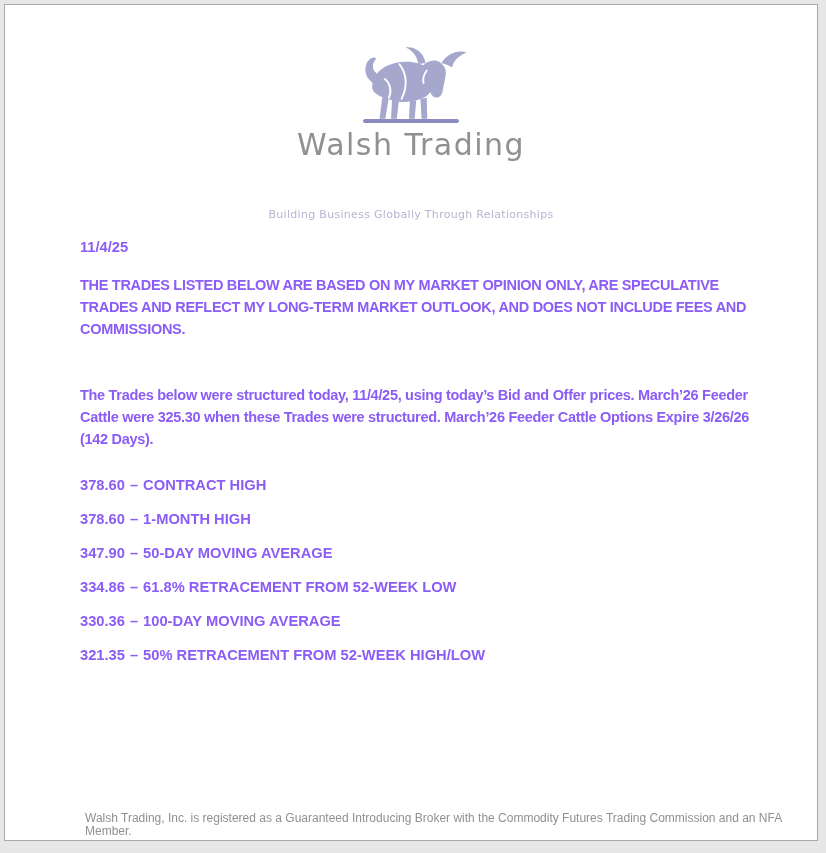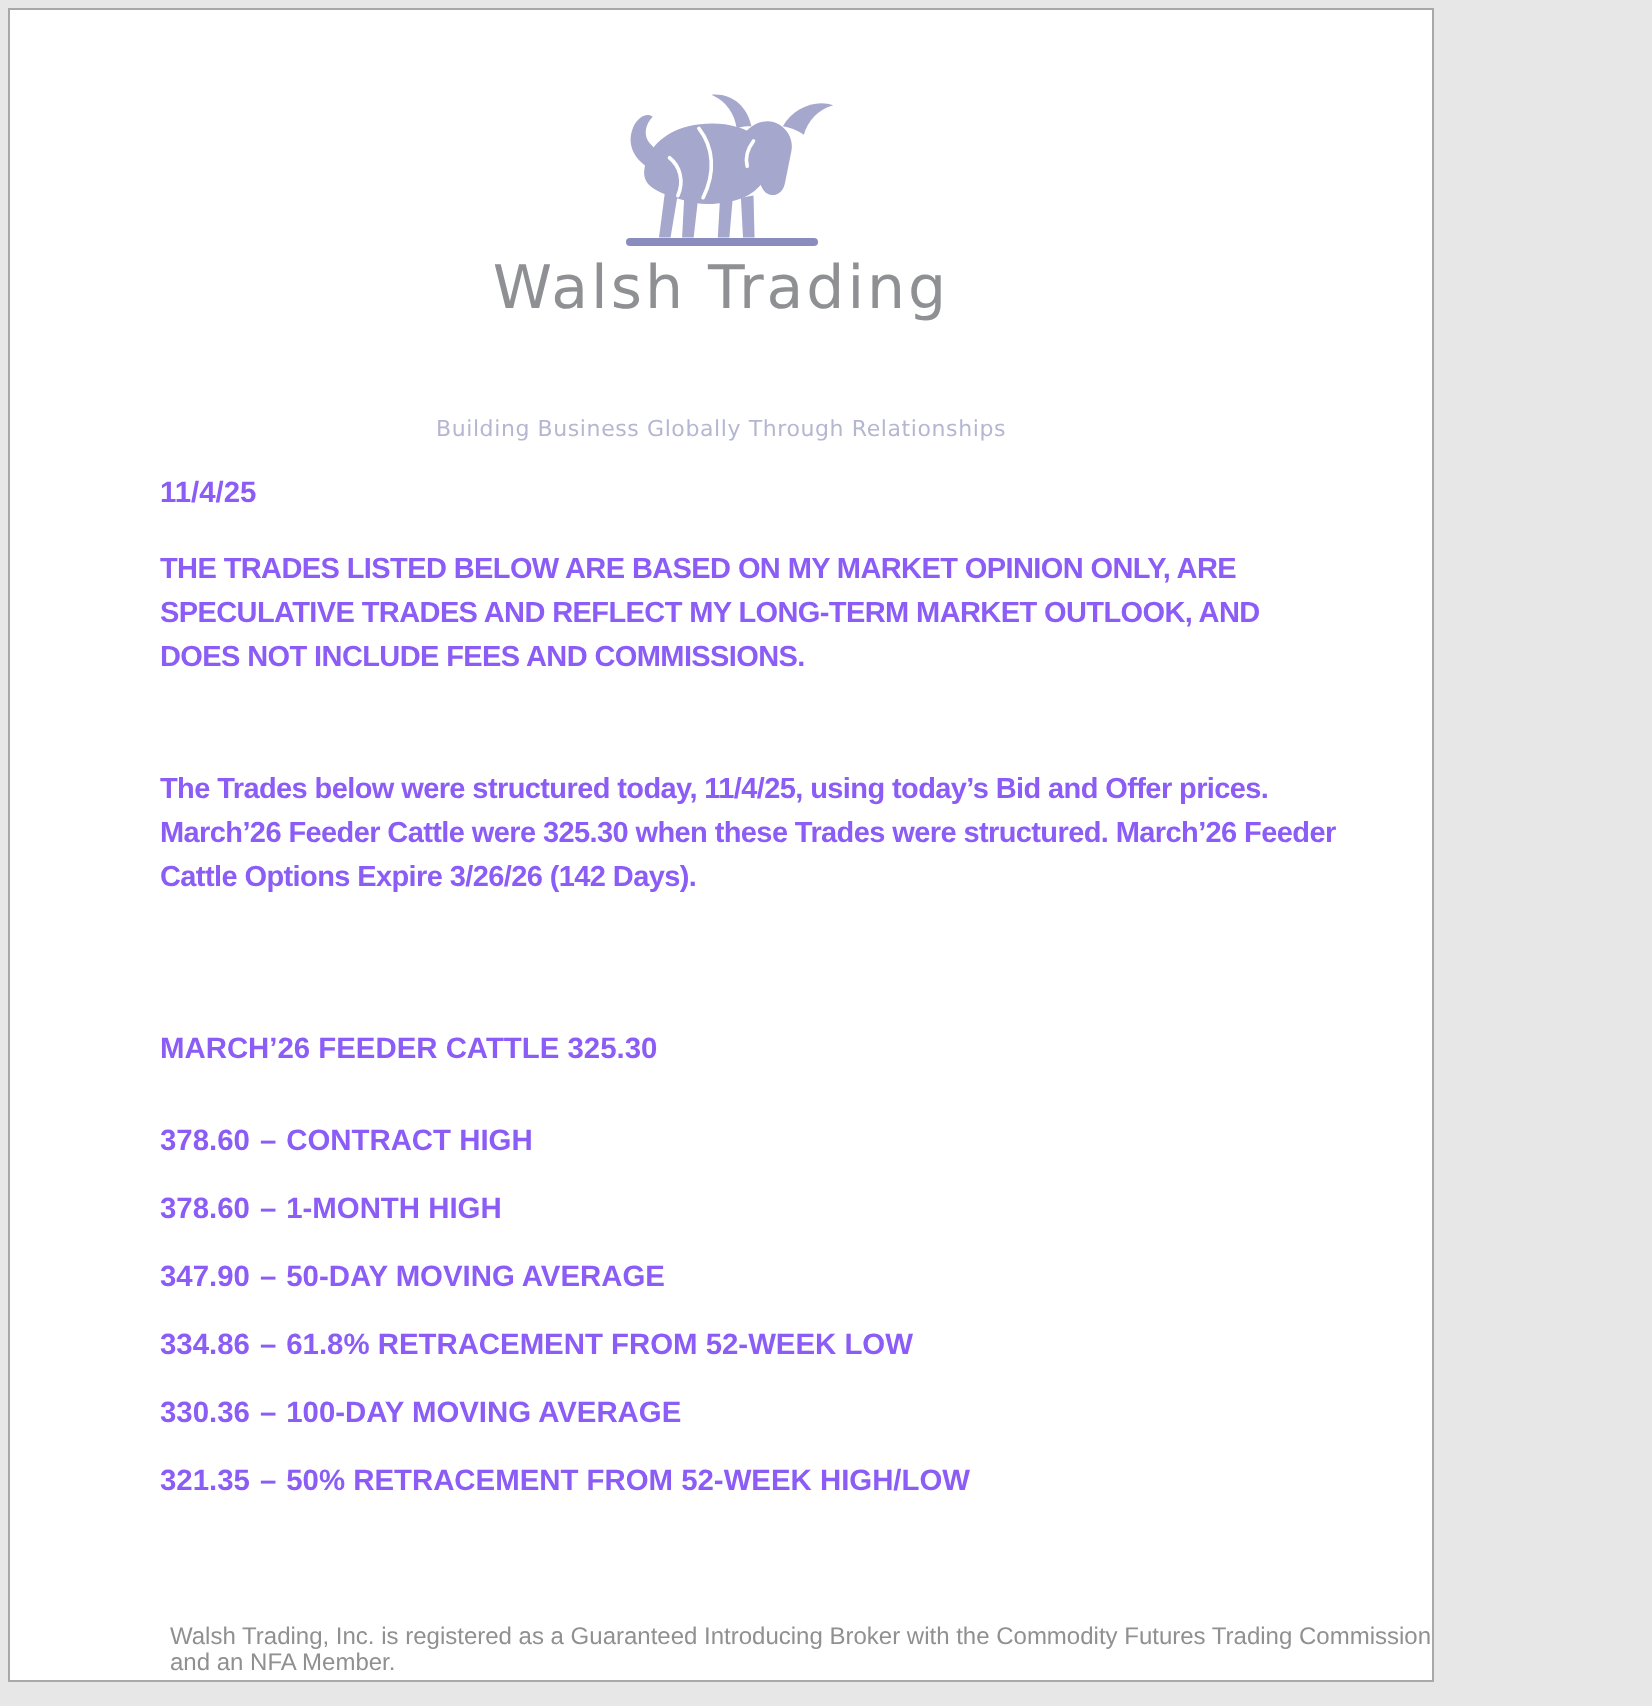--- a/index.html
+++ b/index.html
@@ -12,21 +12,21 @@
     position: relative;
     width: 826px;
     height: 853px;
     background: #e7e7e7;
     overflow: hidden;
   }
   .page {
     position: absolute;
     left: 4px;
     top: 4px;
-    width: 713px;
+    width: 814px;
     height: 837px;
     background: #ffffff;
     border: 1px solid #a8a8a8;
     box-sizing: border-box;
   }
   
   .logo {
     text-align: center;
     padding-top: 36px;
   }
@@ -147,21 +147,20 @@
       <div class="tagline">Building Business Globally Through Relationships</div>
     </div>
 
     <div class="content">
       <p class="date">11/4/25</p>
 
       <p class="para">THE TRADES LISTED BELOW ARE BASED ON MY MARKET OPINION ONLY, ARE SPECULATIVE TRADES AND REFLECT MY LONG-TERM MARKET OUTLOOK, AND DOES NOT INCLUDE FEES AND COMMISSIONS.</p>
 
       <p class="para intro">The Trades below were structured today, 11/4/25, using today’s Bid and Offer prices. March’26 Feeder Cattle were 325.30 when these Trades were structured. March’26 Feeder Cattle Options Expire 3/26/26 (142 Days).</p>
 
-      <p class="heading">MARCH’26 FEEDER CATTLE 325.30</p>
 
       <div class="levels">
         <p class="level"><span>378.60</span><span class="sep">–</span><span>CONTRACT HIGH</span></p>
         <p class="level"><span>378.60</span><span class="sep">–</span><span>1-MONTH HIGH</span></p>
         <p class="level"><span>347.90</span><span class="sep">–</span><span>50-DAY MOVING AVERAGE</span></p>
         <p class="level"><span>334.86</span><span class="sep">–</span><span>61.8% RETRACEMENT FROM 52-WEEK LOW</span></p>
         <p class="level"><span>330.36</span><span class="sep">–</span><span>100-DAY MOVING AVERAGE</span></p>
         <p class="level"><span>321.35</span><span class="sep">–</span><span>50% RETRACEMENT FROM 52-WEEK HIGH/LOW</span></p>
       </div>
     </div>

